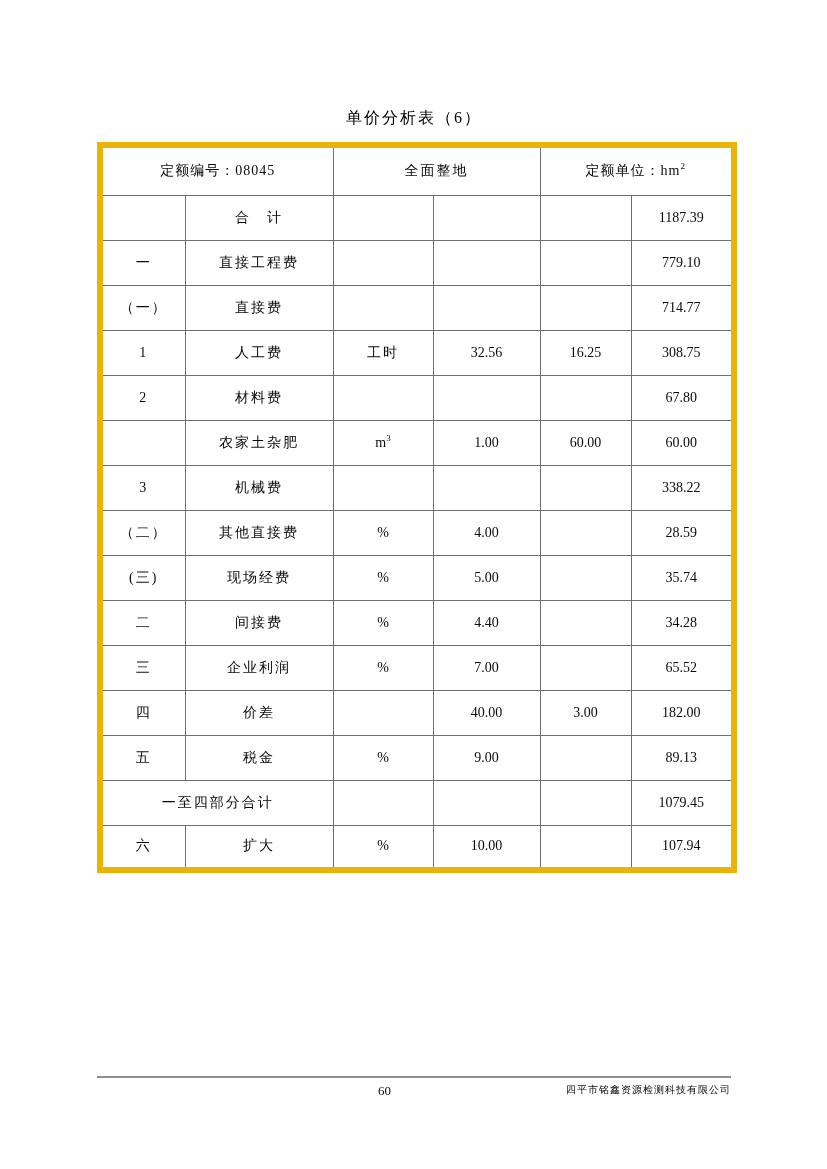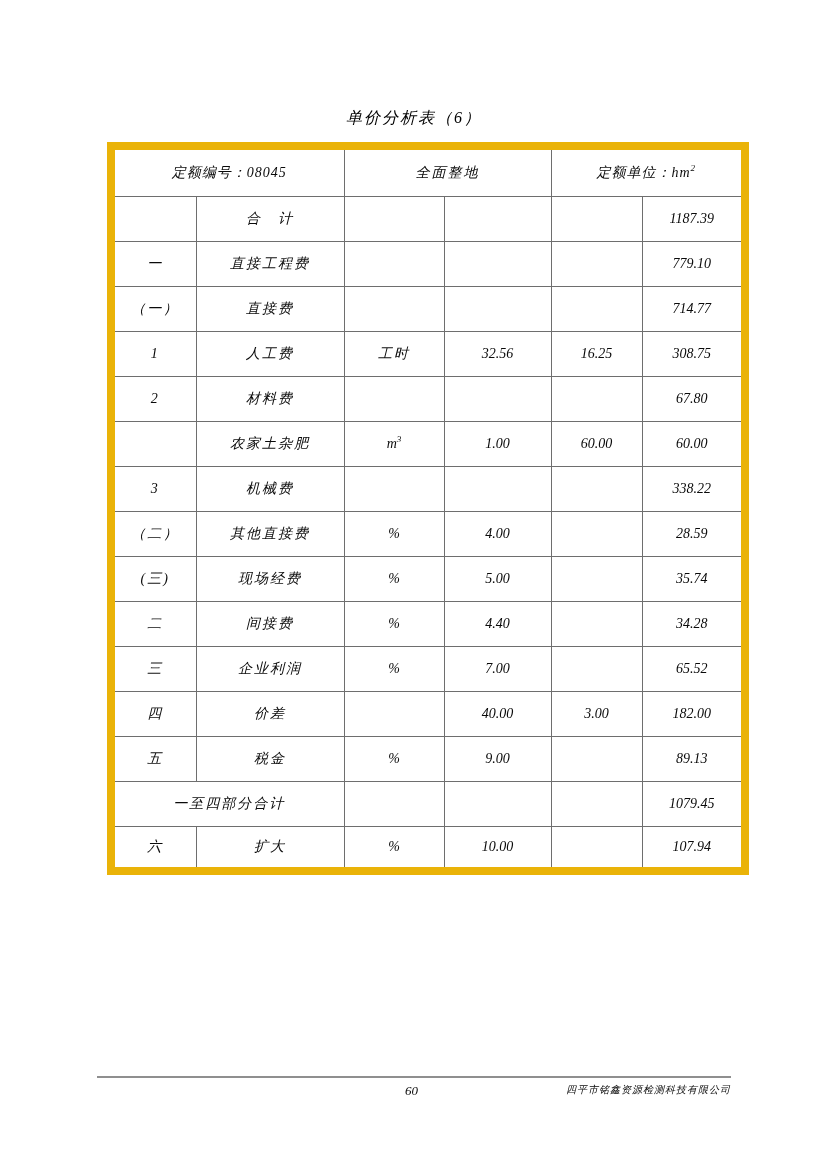--- a/index.html
+++ b/index.html
@@ -5,40 +5,39 @@
   html, body { margin: 0; padding: 0; background: #e8e8e8; }
   .page {
     position: relative;
     width: 827px;
     height: 1169px;
     margin: 0 auto;
     background: #ffffff;
     font-family: "Liberation Serif", "DejaVu Serif", serif;
     color: #0a0a0a;
     overflow: hidden;
-    font-style: italic;
   }
   .doc-title {
     position: absolute;
     top: 108px;
     left: 97px;
     width: 634px;
     text-align: center;
     font-size: 16px;
     letter-spacing: 2px;
     color: #000;
   }
   table.price-table {
     position: absolute;
     top: 142px;
-    left: 107px;
+    left: 97px;
     width: 634px;
     border-collapse: collapse;
     table-layout: fixed;
-    border: 8px solid #eab308;
+    border: 6px solid #eab308;
   }
   table.price-table td {
     border: 1px solid #6e6e6e;
     text-align: center;
     vertical-align: middle;
     font-size: 14px;
     padding: 0 2px;
     overflow: hidden;
   }
   tr.r-info  { height: 50px; }
@@ -52,21 +51,21 @@
     top: 1076px;
     width: 634px;
     height: 2px;
     background: #8f8f8f;
   }
   .page-number {
     position: absolute;
     top: 1083px;
     left: 378px;
     width: 40px;
-    text-align: right;
+    text-align: left;
     font-size: 13px;
   }
   .company-name {
     position: absolute;
     top: 1083px;
     left: 97px;
     width: 634px;
     text-align: right;
     font-size: 10px;
     letter-spacing: 1px;

